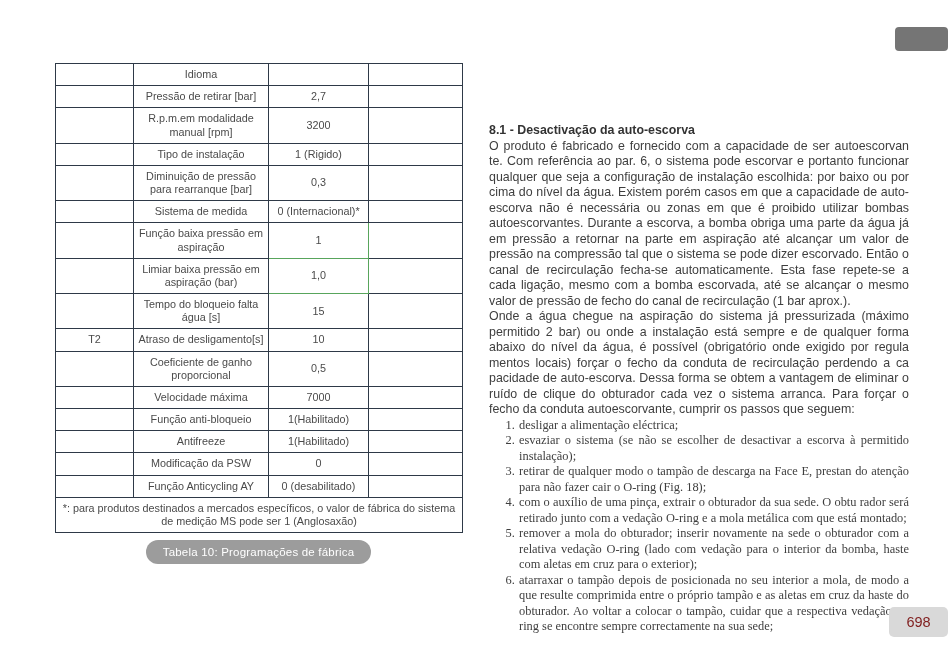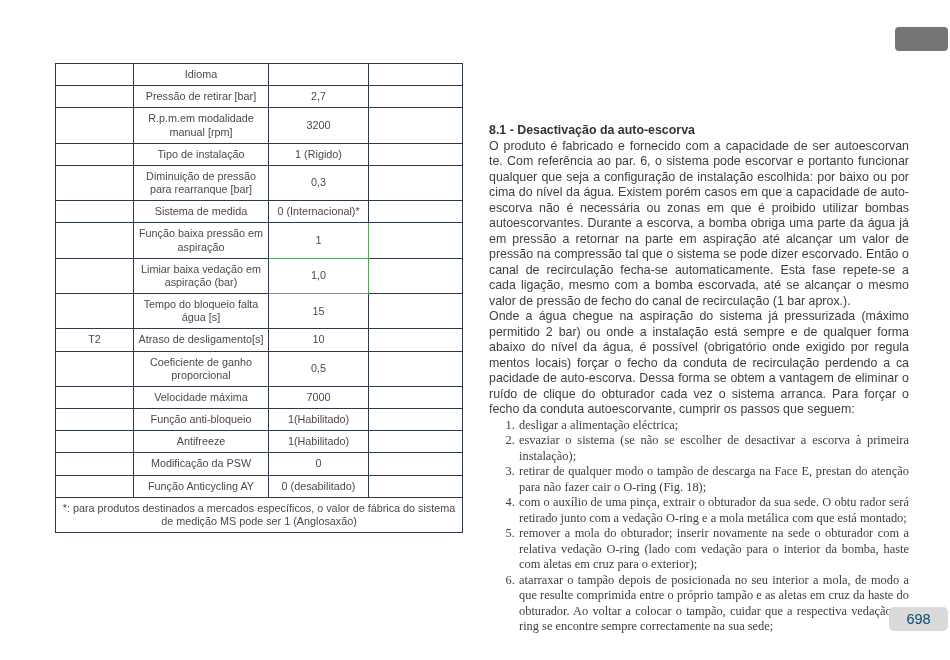--- a/index.html
+++ b/index.html
@@ -96,28 +96,28 @@
     padding-left: 1px;
     text-align: justify;
   }
 
   
   .page-badge {
     position: absolute;
     left: 889px;
     top: 607px;
     width: 59px;
-    height: 24px;
+    height: 30px;
     background: #d9d9d9;
     border-radius: 5px;
     display: flex;
     align-items: center;
     justify-content: center;
     font-size: 14.5px;
-    color: #0c4a6e;
+    color: #7f1d1d;
   }
 </style>
 </head>
 <body>
 
 <div class="page">
 
   <div class="corner-tab"></div>
 
   <div class="left-col">
@@ -174,21 +174,21 @@
 
           <tr>
             <td class="cell-sym"></td>
             <td class="cell-label">Função baixa pressão em aspiração</td>
             <td class="cell-value hl">1</td>
             <td class="cell-empty"></td>
           </tr>
 
           <tr>
             <td class="cell-sym"></td>
-            <td class="cell-label">Limiar baixa vedação em aspiração (bar)</td>
+            <td class="cell-label">Limiar baixa pressão em aspiração (bar)</td>
             <td class="cell-value hl">1,0</td>
             <td class="cell-empty"></td>
           </tr>
 
           <tr>
             <td class="cell-sym"></td>
             <td class="cell-label">Tempo do bloqueio falta água [s]</td>
             <td class="cell-value">15</td>
             <td class="cell-empty"></td>
           </tr>
@@ -243,35 +243,38 @@
             <td class="cell-value">0 (desabilitado)</td>
             <td class="cell-empty"></td>
           </tr>
         </tbody>
       <tbody>
         <tr>
           <td class="cell-footnote" colspan="4">*: para produtos destinados a mercados específicos, o valor de fábrica do sistema de medição MS pode ser 1 (Anglosaxão)</td>
         </tr>
       </tbody>
     </table>
+    <div class="caption-badge">
+      <span>Tabela  10: Programações de fábrica</span>
+    </div>
   </div>
 
   <div class="right-col">
     <h3>8.1 - Desactivação da auto-escorva</h3>
     <div>
 
         <p>O produto é fabricado e fornecido com a capacidade de ser autoescorvan te. Com referência ao par. 6, o sistema pode escorvar e portanto funcionar qualquer que seja a configuração de instalação escolhida: por baixo ou por cima do nível da água. Existem porém casos em que a capacidade de auto-escorva não é necessária ou zonas em que é proibido utilizar bombas autoescorvantes.  Durante a escorva, a bomba obriga uma parte da água já em pressão a retornar na parte em aspiração até alcançar um valor de pressão na compressão tal que o sistema se pode dizer escorvado.  Então o canal de recirculação fecha-se automaticamente. Esta fase repete-se a cada ligação, mesmo com a bomba escorvada, até se alcançar o mesmo valor de pressão de fecho do canal de recirculação (1 bar aprox.).</p>
 
         <p>Onde a água chegue na aspiração do sistema já pressurizada (máximo permitido 2 bar) ou onde a instalação está sempre e de qualquer forma abaixo do nível da água, é possível (obrigatório onde exigido por regula mentos locais) forçar o fecho da conduta de recirculação perdendo a ca pacidade de auto-escorva.  Dessa forma se obtem a vantagem de eliminar o ruído de clique do obturador cada vez o sistema arranca. Para forçar o fecho da conduta autoescorvante, cumprir os passos que seguem:</p>
       </div>
     <ol>
 
         <li>desligar a alimentação eléctrica;</li>
 
-        <li>esvaziar o sistema (se não se escolher de desactivar a escorva à primeira instalação);</li>
+        <li>esvaziar o sistema (se não se escolher de desactivar a escorva à permitido instalação);</li>
 
         <li>retirar de qualquer modo o tampão de descarga na Face E, prestan do atenção para não fazer cair o O-ring (Fig. 18);</li>
 
         <li>com o auxílio de uma pinça, extrair o obturador da sua sede. O obtu rador será retirado junto com a vedação O-ring e a mola metálica com que está montado;</li>
 
         <li>remover a mola do obturador; inserir novamente na sede o obturador com a relativa vedação O-ring (lado com vedação para o interior da bomba, haste com aletas em cruz para o exterior);</li>
 
         <li>atarraxar o tampão depois de posicionada no seu interior a mola, de modo a que resulte comprimida entre o próprio tampão e as aletas em cruz da haste do obturador.  Ao voltar a colocar o tampão, cuidar que a respectiva vedação O-ring se encontre sempre correctamente na sua sede;</li>
       </ol>
   </div>

